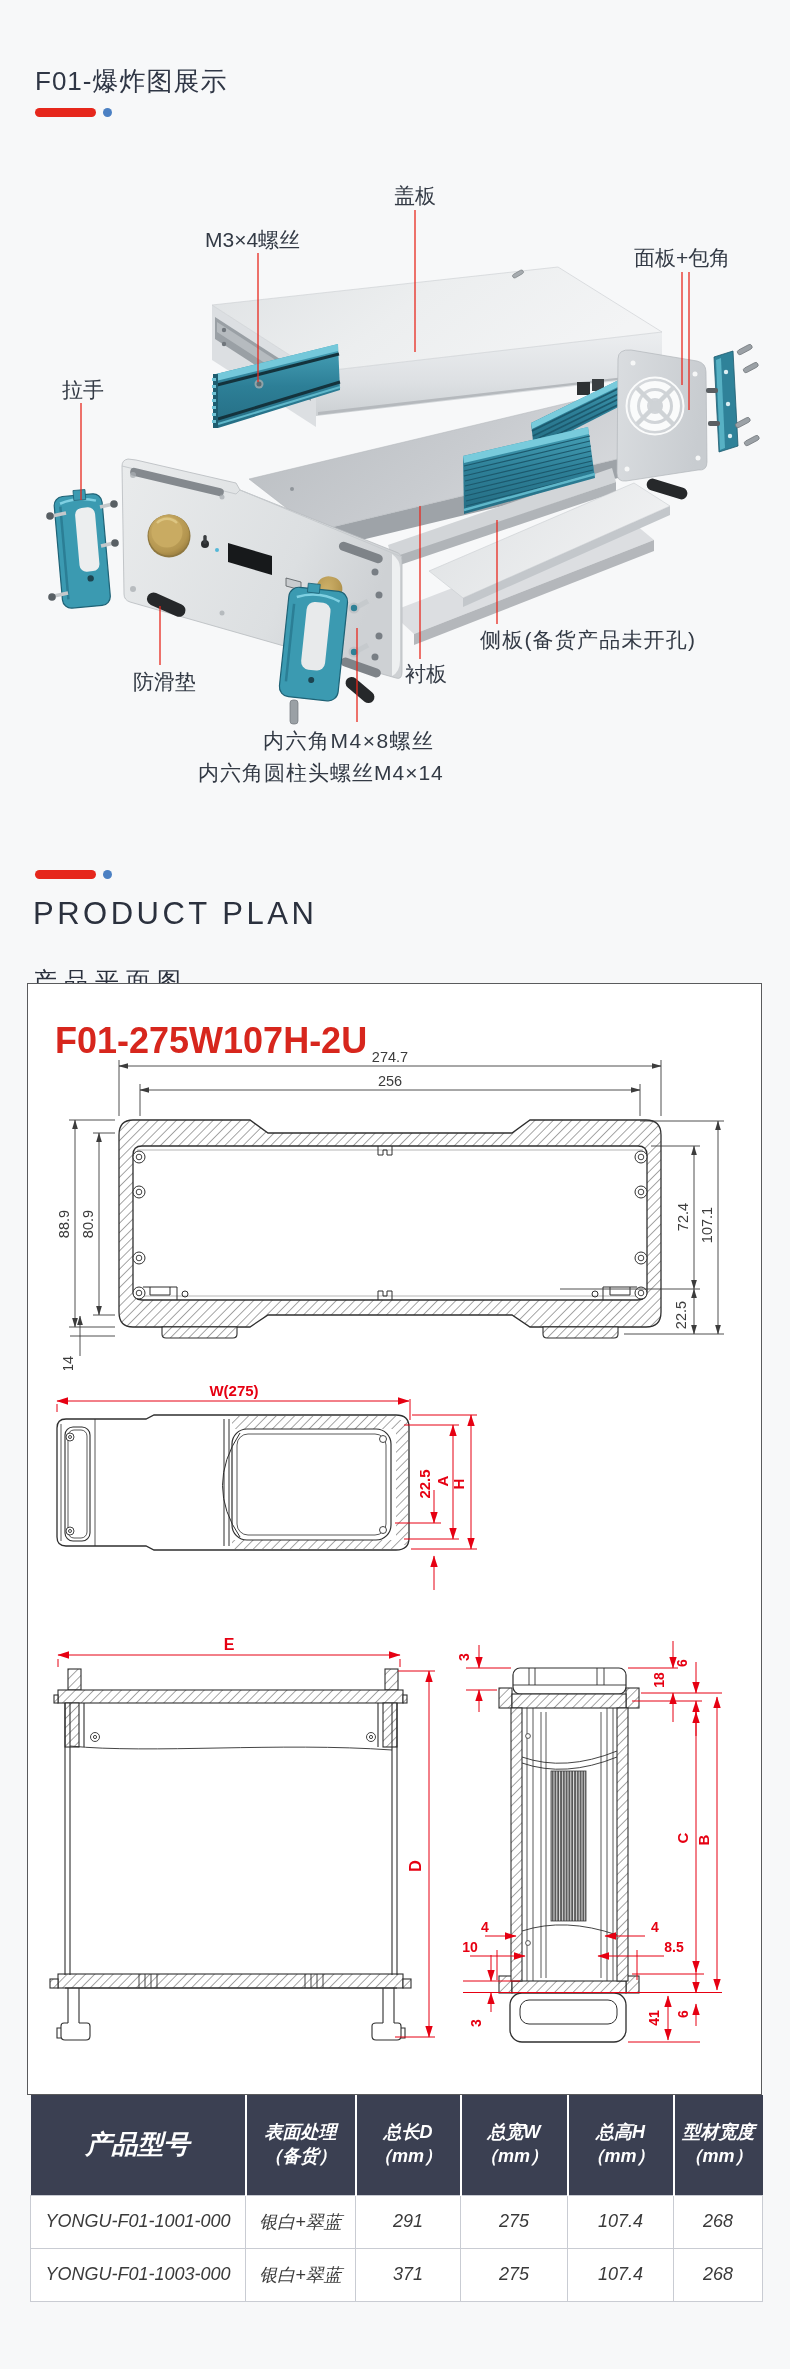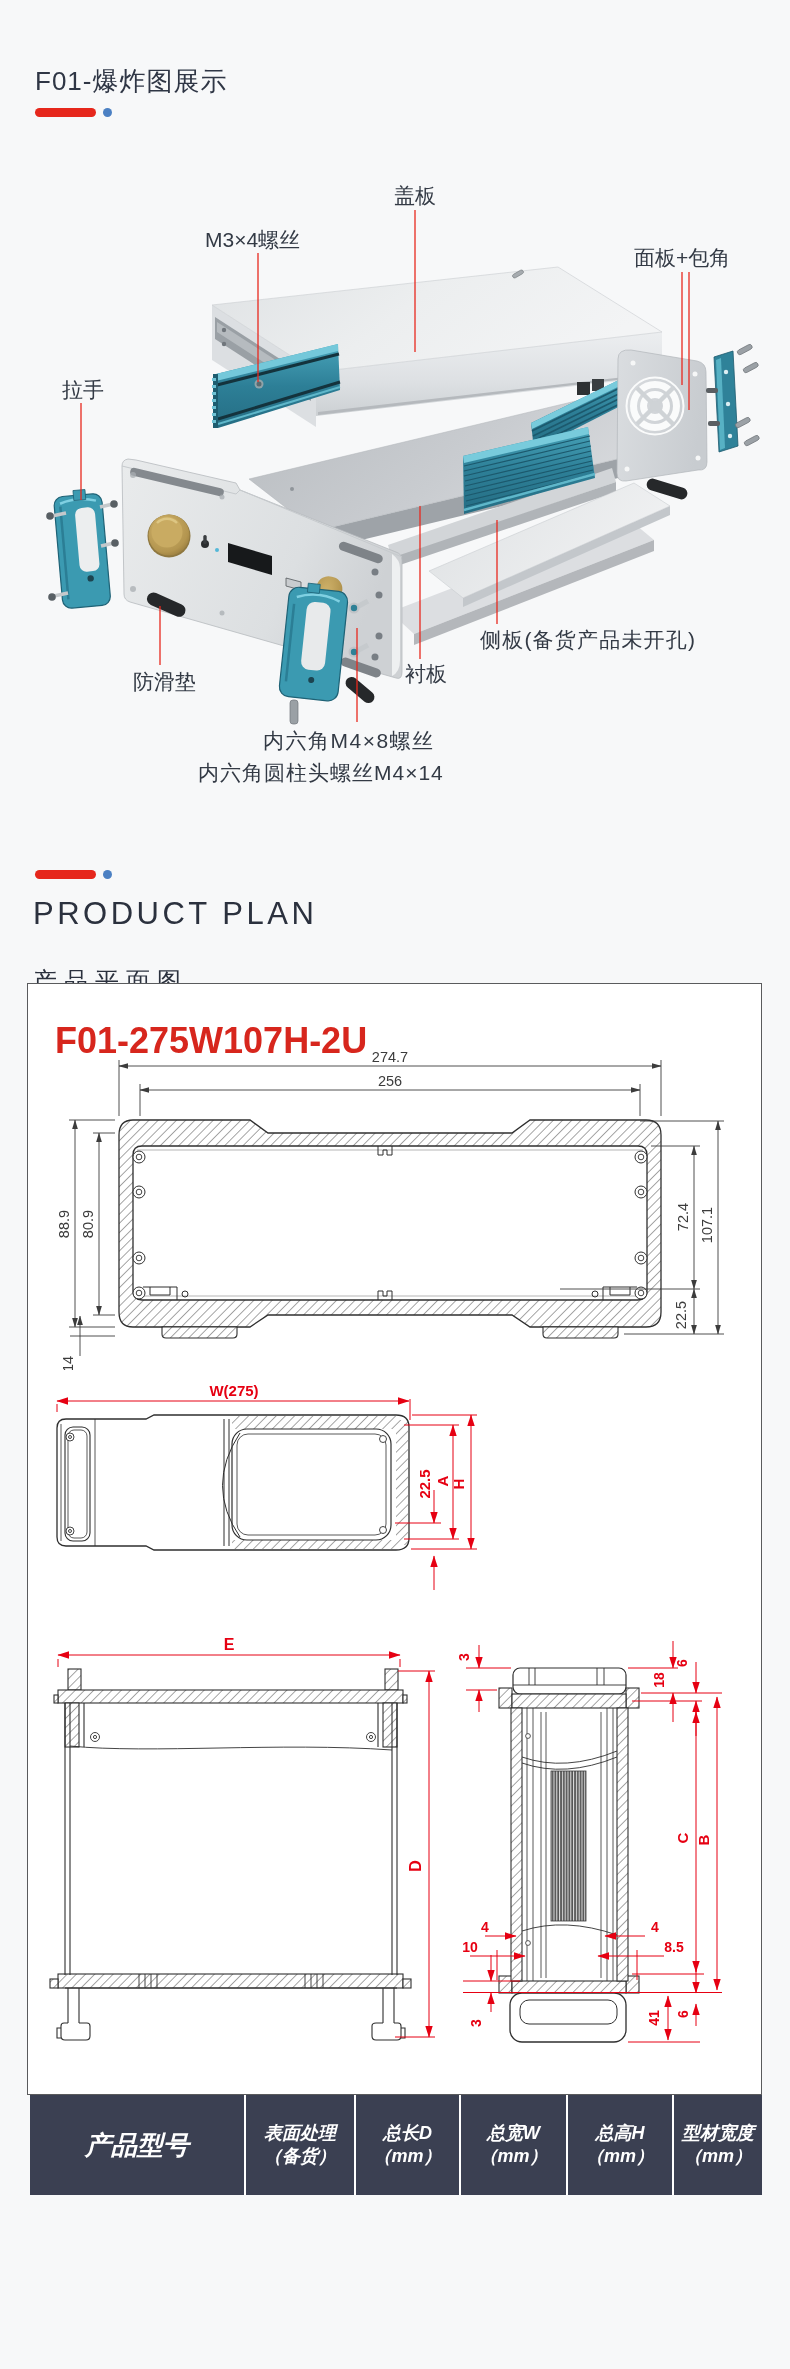--- a/index.html
+++ b/index.html
@@ -542,16 +542,32 @@
     </colgroup>
     <tbody>
         <tr style="height:100px;">
       <th class="big">产品型号</th>
       <th class="sm">表面处理<br>（备货）</th>
       <th class="sm">总长D<br>（mm）</th>
       <th class="sm">总宽W<br>（mm）</th>
       <th class="sm">总高H<br>（mm）</th>
       <th class="sm">型材宽度<br>（mm）</th>
     </tr>
+    <tr>
+          <td>YONGU-F01-1001-000</td>
+          <td>银白+翠蓝</td>
+          <td>291</td>
+          <td>275</td>
+          <td>107.4</td>
+          <td>268</td>
+        </tr>
+    <tr>
+          <td>YONGU-F01-1003-000</td>
+          <td>银白+翠蓝</td>
+          <td>371</td>
+          <td>275</td>
+          <td>107.4</td>
+          <td>268</td>
+        </tr>
   </tbody>
     </table>
 
 </div>
 
 </body></html>

